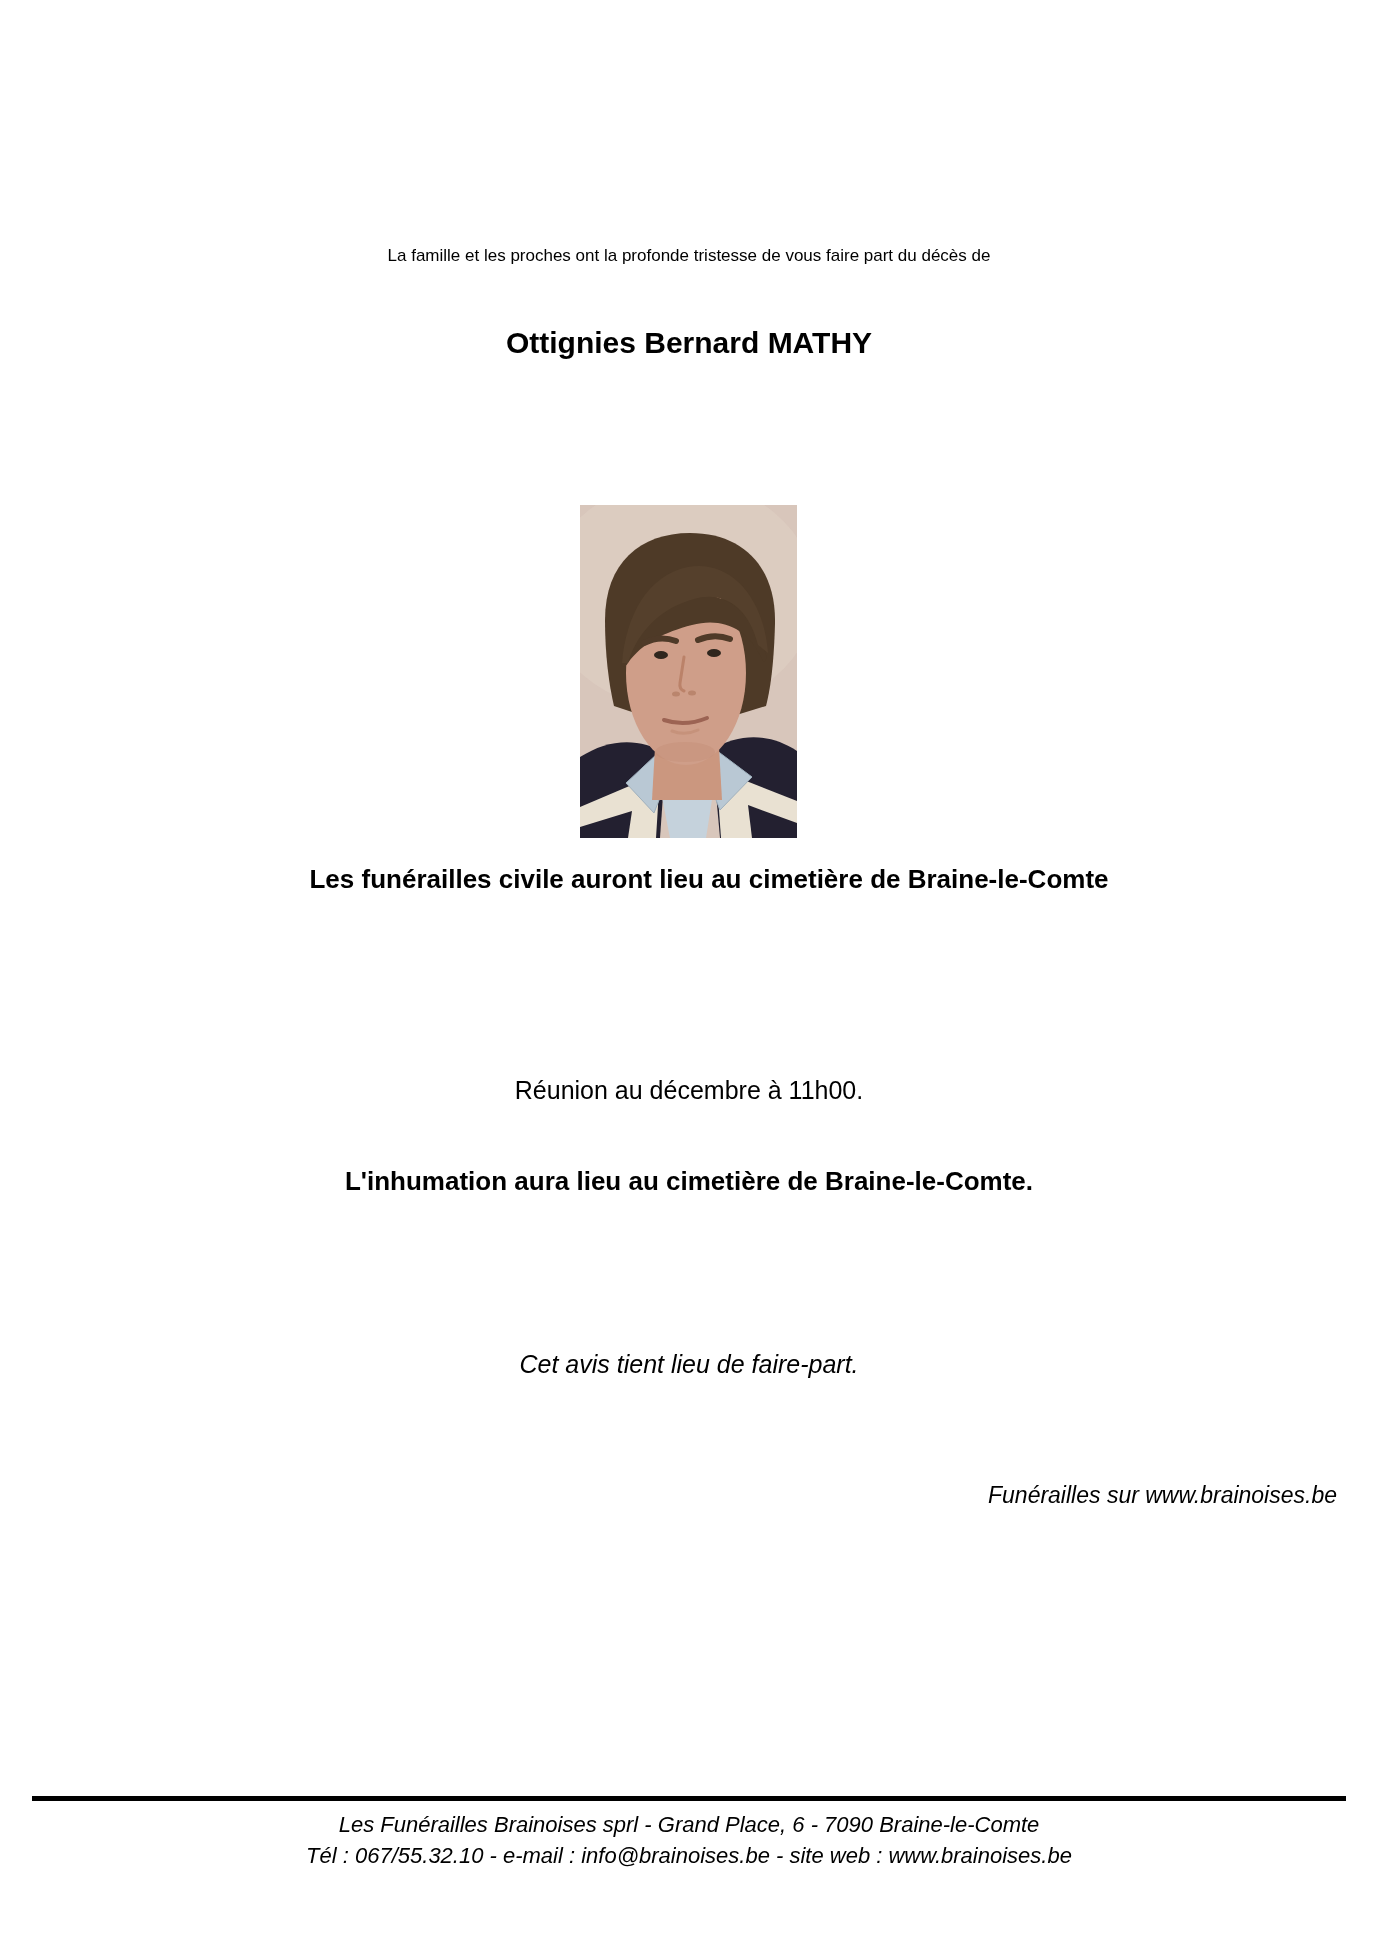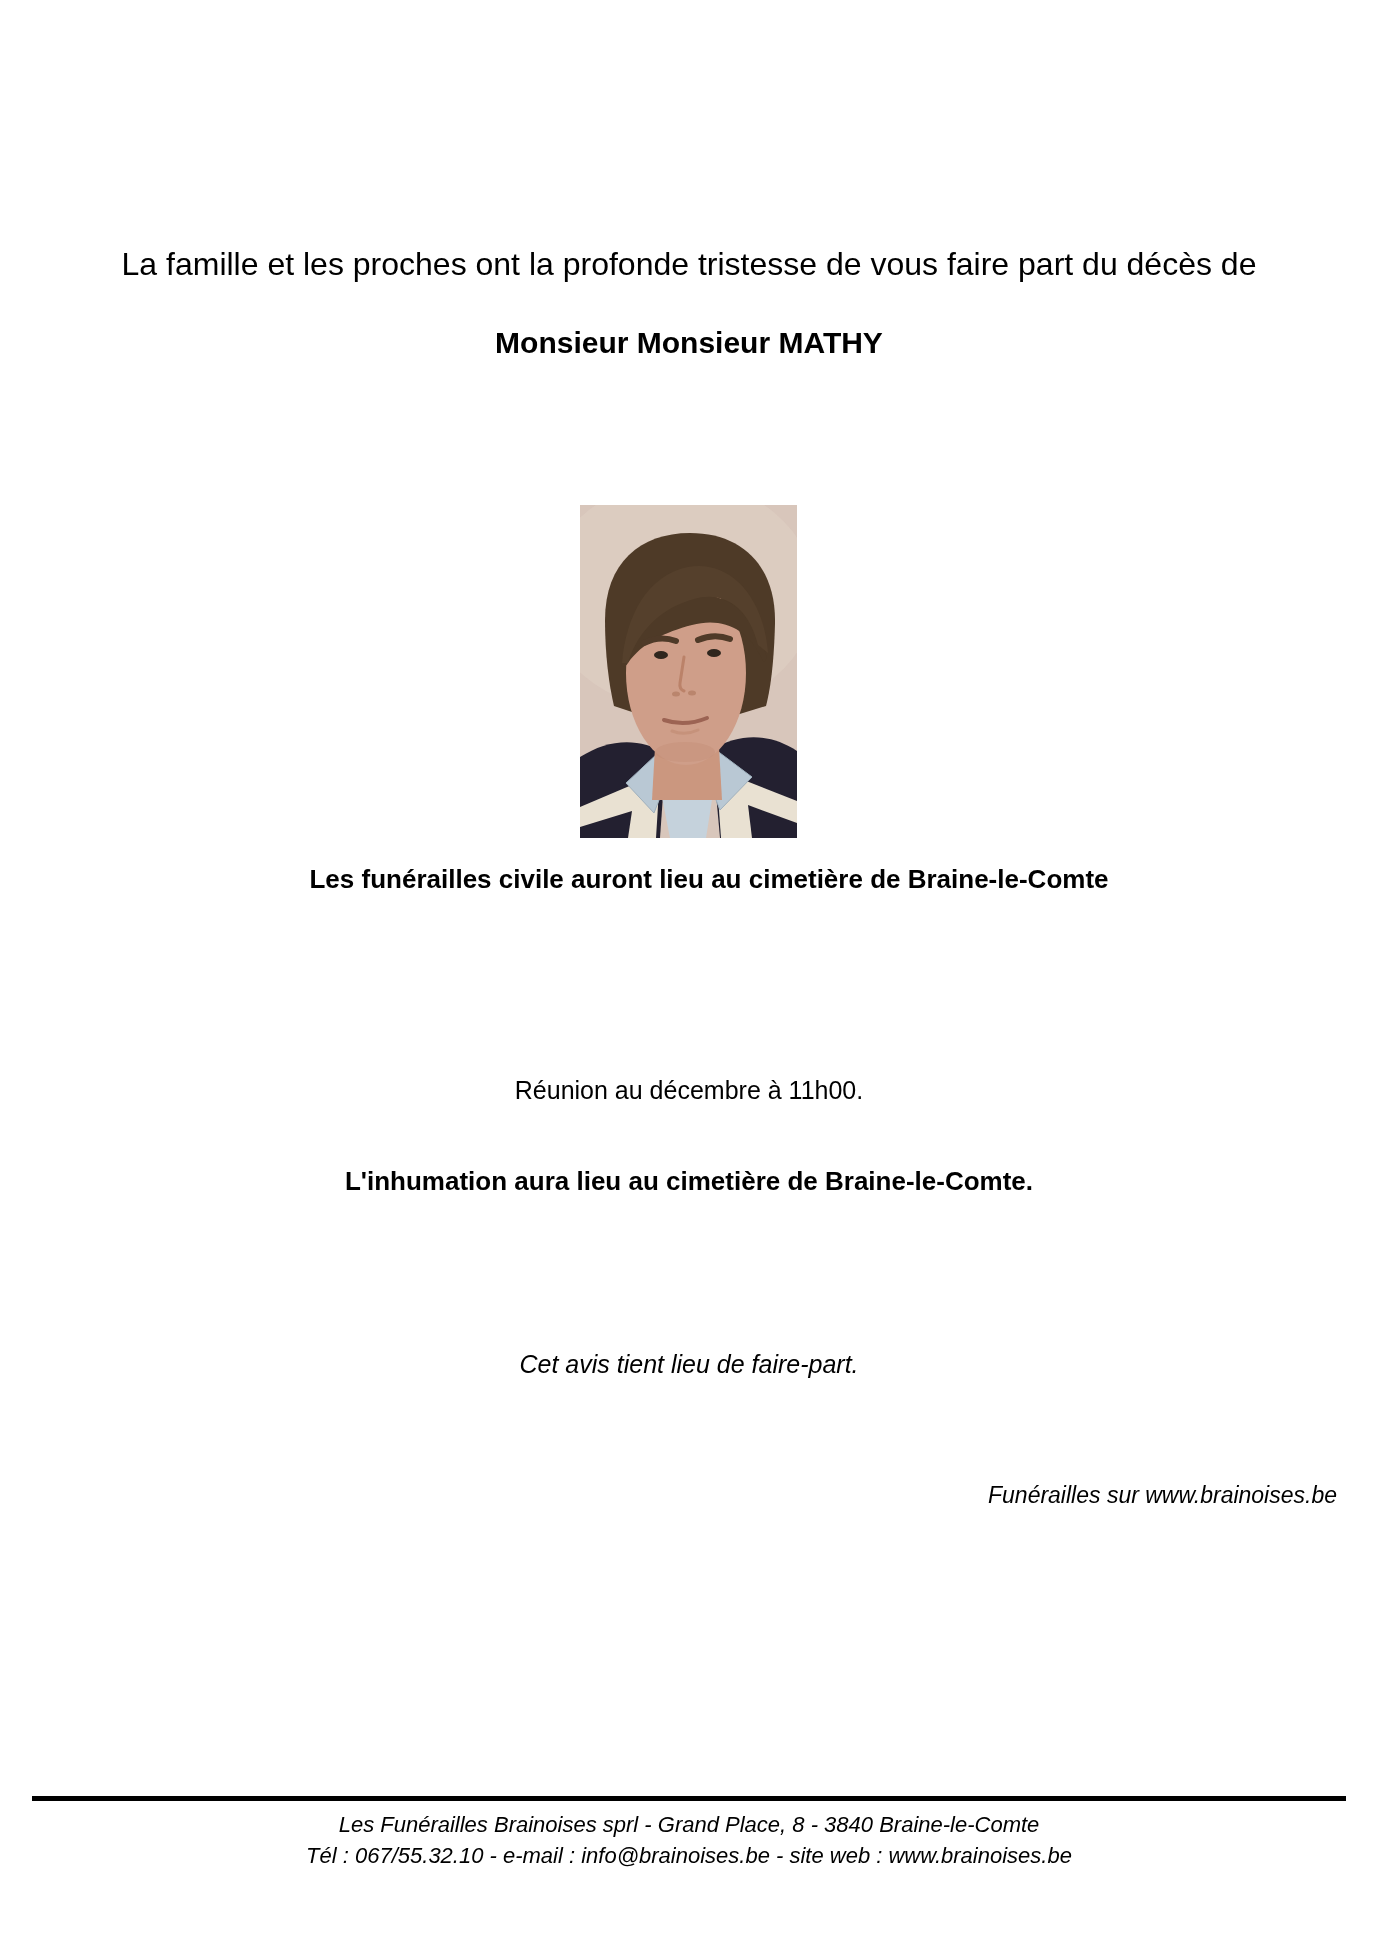--- a/index.html
+++ b/index.html
@@ -16,21 +16,21 @@
     color: #000000;
     overflow: hidden;
   }
   .line {
     position: absolute;
     left: 0;
     width: 100%;
     text-align: center;
     white-space: nowrap;
   }
-  .intro        { top: 246px;  font-size: 32px; }
+  .intro        { top: 246px;  font-size: 17px; }
   .name         { top: 326px;  font-size: 30px; font-weight: bold; }
   .birthdeath   { top: 446px;  font-size: 25px; }
   .funeral      { top: 864px;  font-size: 26px; font-weight: bold; padding-left: 20px; }
   .cerdate      { top: 1014px; font-size: 26px; font-weight: bold; }
   .meeting      { top: 1076px; font-size: 25px; }
   .burial       { top: 1166px; font-size: 26px; font-weight: bold; }
   .notice       { top: 1350px; font-size: 25px; font-style: italic; }
   .condolences {
     position: absolute;
     top: 1482px;
@@ -58,21 +58,21 @@
   .footer1 { top: 1812px; font-size: 22px; font-style: italic; }
   .footer2 { top: 1843px; font-size: 22px; font-style: italic; }
 </style>
 </head>
 <body>
 
 <div class="page">
 
   <div class="line intro">La famille et les proches ont la profonde tristesse de vous faire part du décès de</div>
 
-  <div class="line name">Monsieur Monsieur MATHY</div>
+  <div class="line name">Ottignies Bernard MATHY</div>
 
 
   <svg class="portrait" viewBox="0 0 217 333" xmlns="http://www.w3.org/2000/svg" role="img">
 
     <rect x="0" y="0" width="217" height="333" fill="#d8c6bb"></rect>
     <ellipse cx="100" cy="90" rx="135" ry="115" fill="#ddcdc2" opacity="0.8"></ellipse>
 
     <path d="M25,115 C25,58 60,28 110,28 C163,28 196,62 195,118
              C194,160 190,186 186,201 L150,212 L70,213 L34,201
              C29,180 25,150 25,115 Z" fill="#4e3a27"></path>
@@ -123,17 +123,17 @@
   <div class="line meeting">Réunion au décembre à 11h00.</div>
 
   <div class="line notice">Cet avis tient lieu de faire-part.</div>
 
   <div class="line burial">L'inhumation aura lieu au cimetière de Braine-le-Comte.</div>
 
   <div class="condolences">Funérailles sur www.brainoises.be</div>
 
   <div class="footer-rule"></div>
 
-  <div class="line footer1">Les Funérailles Brainoises sprl - Grand Place, 8 - 3840 Braine-le-Comte</div>
+  <div class="line footer1">Les Funérailles Brainoises sprl - Grand Place, 6 - 7090 Braine-le-Comte</div>
 
   <div class="line footer2">Tél : 067/55.32.10  - e-mail : info@brainoises.be - site web : www.brainoises.be</div>
 
 </div>
 
 </body></html>

